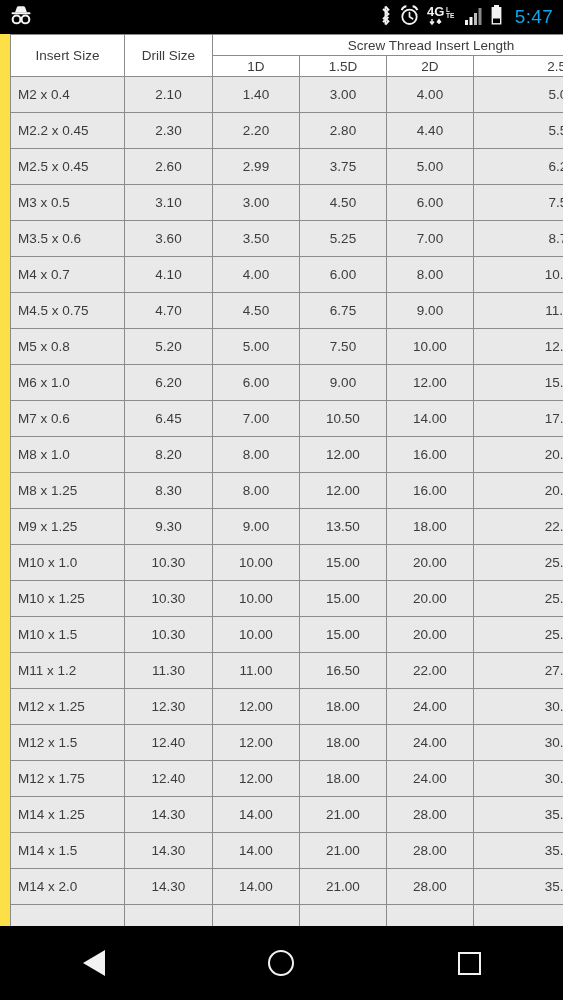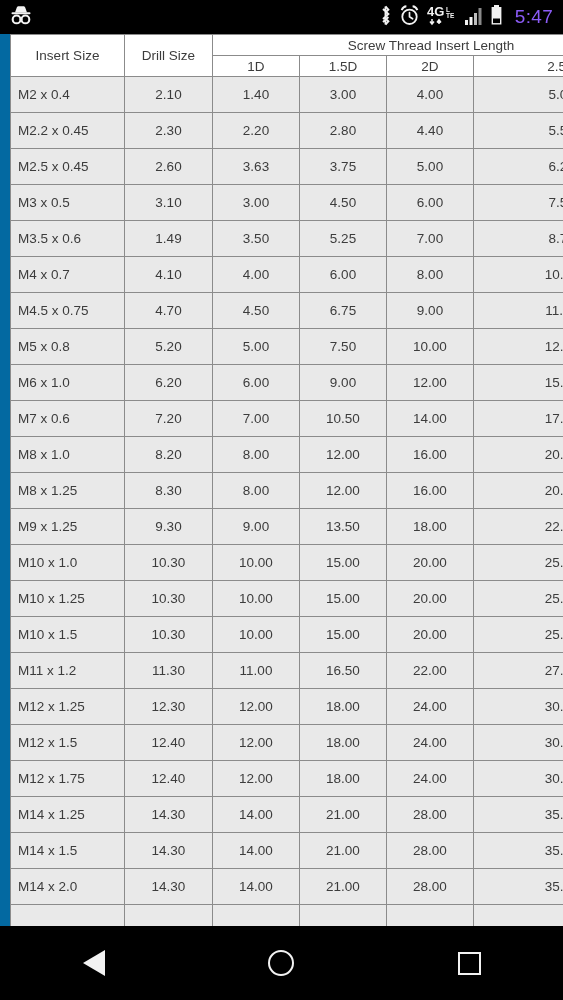--- a/index.html
+++ b/index.html
@@ -23,30 +23,30 @@
     background:#000000;
     display:flex; align-items:center;
     padding:0 10px 0 6px;
     color:#ffffff;
   }
   #statusbar .left { display:flex; align-items:center; }
   #statusbar .spacer { flex:1 1 auto; }
   #statusbar .right { display:flex; align-items:center; gap:7px;text-align:center; }
   .sb-icon { display:block; }
   #clock {
-    font-size:19px; color:#8b5cf6;
+    font-size:19px; color:#0ea5e9;
     letter-spacing:0.3px; margin-left:5px;
     font-family:"Liberation Sans", sans-serif;
   }
 
   
   #content {
     position:absolute; top:34px; left:0;
     width:563px; height:892px;
-    background:#0369a1;
+    background:#fde047;
     overflow:hidden;
     padding-left:10px;
   }
   table.specs {
     border-collapse:collapse;
     table-layout:fixed;
     width:640px;
     font-family:"Liberation Sans", sans-serif;
   }
   table.specs th, table.specs td {
@@ -215,36 +215,36 @@
             <td class="left-cell">M2.2 x 0.45</td>
             <td>2.30</td>
             <td>2.20</td>
             <td>2.80</td>
             <td>4.40</td>
             <td>5.50</td>
           </tr>
           <tr>
             <td class="left-cell">M2.5 x 0.45</td>
             <td>2.60</td>
-            <td>3.63</td>
+            <td>2.99</td>
             <td>3.75</td>
             <td>5.00</td>
             <td>6.25</td>
           </tr>
           <tr>
             <td class="left-cell">M3 x 0.5</td>
             <td>3.10</td>
             <td>3.00</td>
             <td>4.50</td>
             <td>6.00</td>
             <td>7.50</td>
           </tr>
           <tr>
             <td class="left-cell">M3.5 x 0.6</td>
-            <td>1.49</td>
+            <td>3.60</td>
             <td>3.50</td>
             <td>5.25</td>
             <td>7.00</td>
             <td>8.75</td>
           </tr>
           <tr>
             <td class="left-cell">M4 x 0.7</td>
             <td>4.10</td>
             <td>4.00</td>
             <td>6.00</td>
@@ -270,21 +270,21 @@
           <tr>
             <td class="left-cell">M6 x 1.0</td>
             <td>6.20</td>
             <td>6.00</td>
             <td>9.00</td>
             <td>12.00</td>
             <td>15.00</td>
           </tr>
           <tr>
             <td class="left-cell">M7 x 0.6</td>
-            <td>7.20</td>
+            <td>6.45</td>
             <td>7.00</td>
             <td>10.50</td>
             <td>14.00</td>
             <td>17.50</td>
           </tr>
           <tr>
             <td class="left-cell">M8 x 1.0</td>
             <td>8.20</td>
             <td>8.00</td>
             <td>12.00</td>

